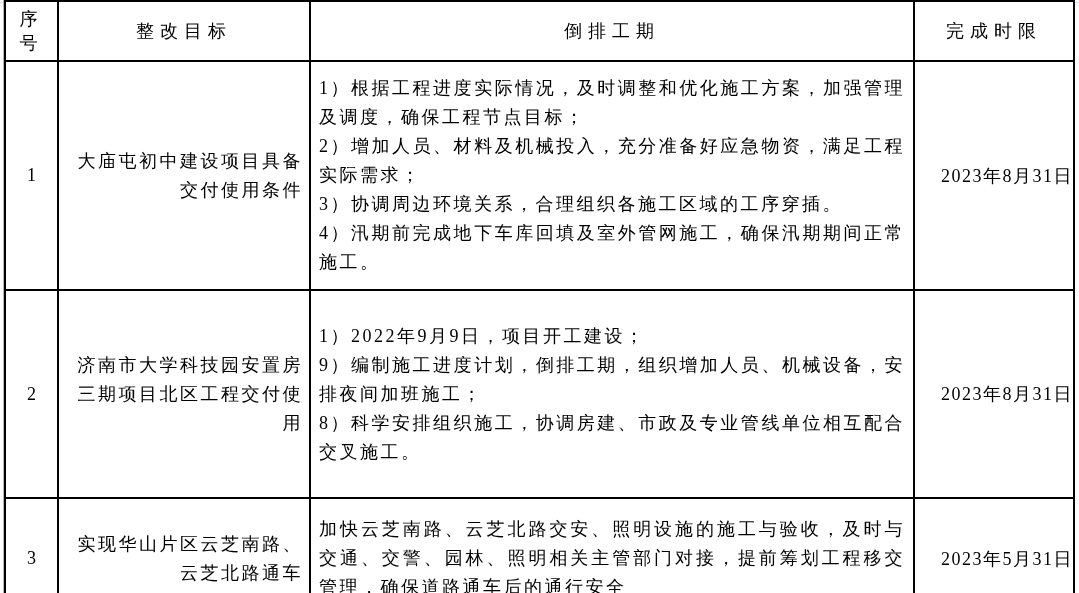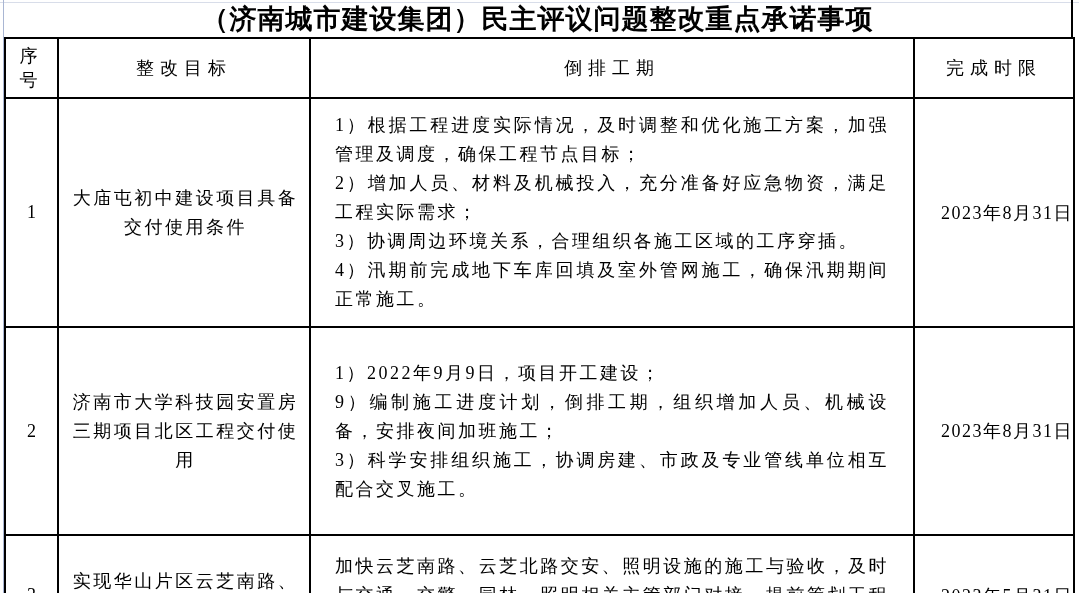--- a/index.html
+++ b/index.html
@@ -67,27 +67,27 @@
   }
   td.seq-cell {
     text-align: center;
     font-size: 18px;
   }
   td.target-cell {
     font-size: 18px;
     letter-spacing: 2.5px;
     line-height: 29px;
     padding: 2px 6px 2px 9px;
-    text-align: center;
+    text-align: right;
   }
   td.measures-cell {
     font-size: 18px;
     letter-spacing: 2.5px;
     line-height: 29px;
-    padding: 2px 24px;
+    padding: 2px 8px;
     text-align: justify;
     margin-top: 24px;
   }
   td.deadline-cell {
     text-align: right;
     font-size: 18px;
     letter-spacing: 1.5px;
     white-space: nowrap;
   }
   tr.row-1 td { height: 229px; }
@@ -96,23 +96,20 @@
   tr.row-partial td { height: 30px; }
 </style>
 </head>
 <body>
 
 <div class="sheet">
   <div class="h-gridline-top"></div>
   <div class="v-gridline"></div>
 
   <div class="doc">
-    <div class="title-bar">
-      <span class="title-text">（济南城市建设集团）民主评议问题整改重点承诺事项</span>
-    </div>
 
     <table class="promise-table">
       <colgroup>
         <col style="width:53px">
         <col style="width:252px">
         <col style="width:604px">
         <col style="width:160px">
       </colgroup>
       <thead>
         <tr>
@@ -133,21 +130,21 @@
             <div>4）汛期前完成地下车库回填及室外管网施工，确保汛期期间正常施工。</div>
           </td>
           <td class="deadline-cell">2023年8月31日</td>
         </tr>
         <tr class="row-2">
           <td class="seq-cell">2</td>
           <td class="target-cell">济南市大学科技园安置房三期项目北区工程交付使用</td>
           <td class="measures-cell">
             <div>1）2022年9月9日，项目开工建设；</div>
             <div>9）编制施工进度计划，倒排工期，组织增加人员、机械设备，安排夜间加班施工；</div>
-            <div>3）科学安排组织施工，协调房建、市政及专业管线单位相互配合交叉施工。</div>
+            <div>8）科学安排组织施工，协调房建、市政及专业管线单位相互配合交叉施工。</div>
           </td>
           <td class="deadline-cell">2023年8月31日</td>
         </tr>
         <tr class="row-3">
           <td class="seq-cell">3</td>
           <td class="target-cell">实现华山片区云芝南路、云芝北路通车</td>
           <td class="measures-cell">
             <div>加快云芝南路、云芝北路交安、照明设施的施工与验收，及时与交通、交警、园林、照明相关主管部门对接，提前筹划工程移交管理，确保道路通车后的通行安全</div>
           </td>
           <td class="deadline-cell">2023年5月31日</td>

